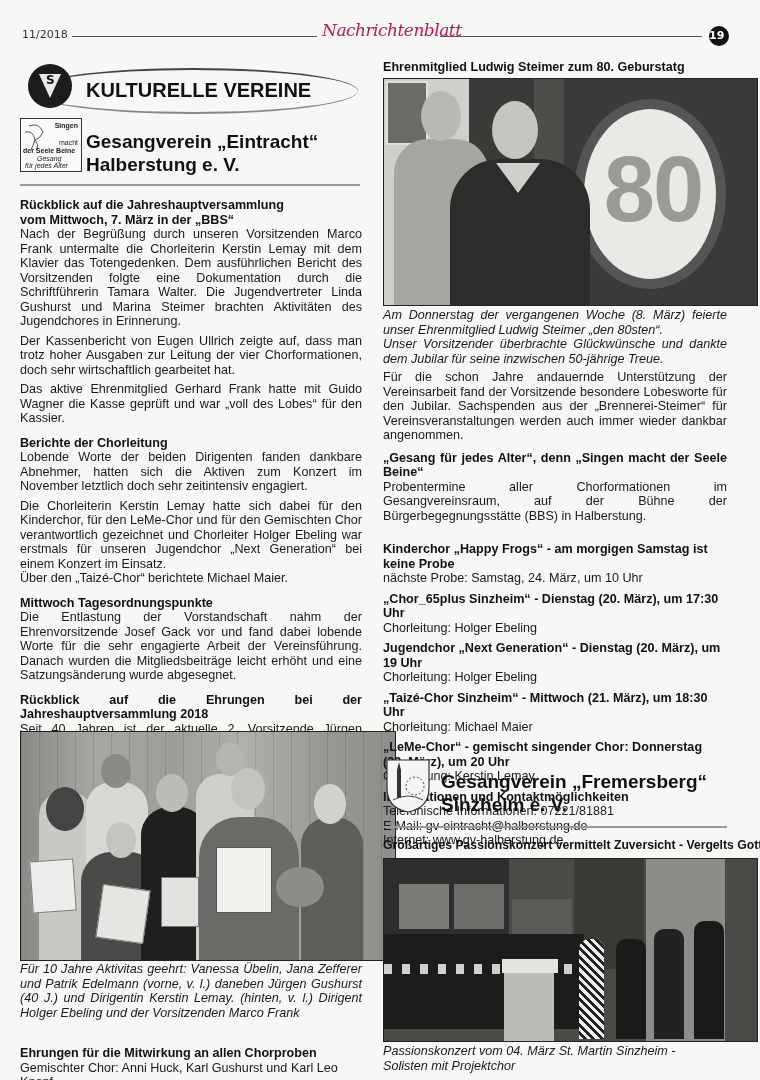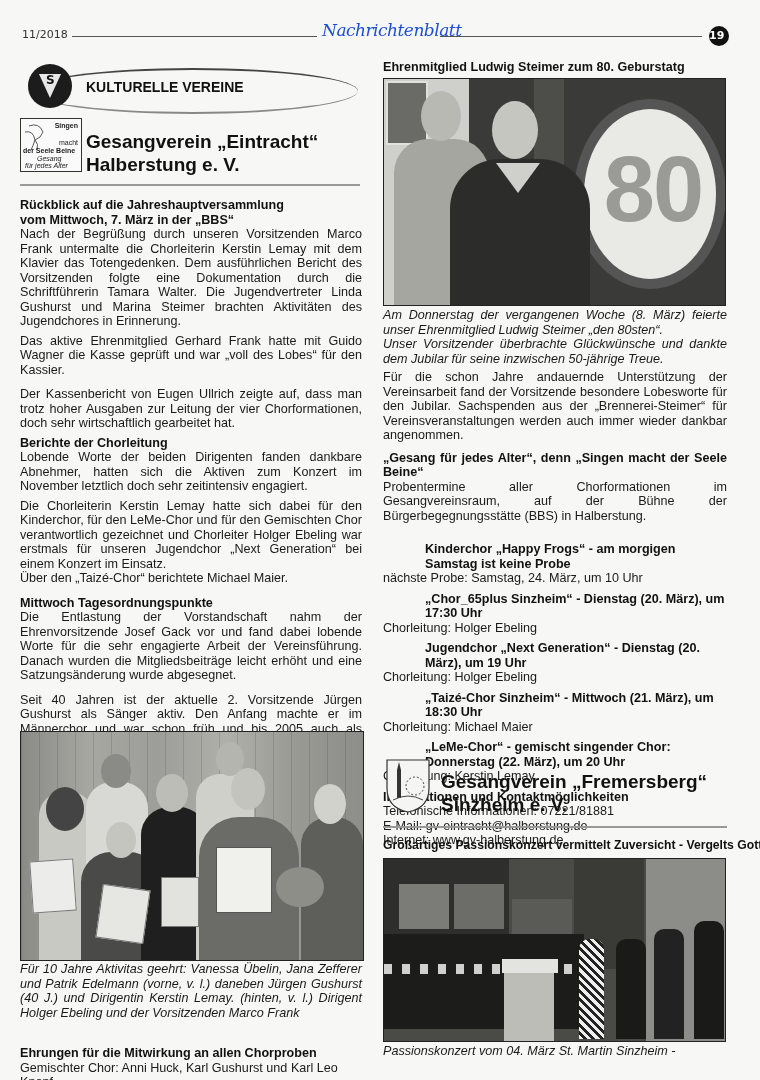--- a/index.html
+++ b/index.html
@@ -1,48 +1,48 @@
 <!DOCTYPE html>
 <html><head>
 <meta charset="utf-8">
 <style>
   html, body { margin:0; padding:0; }
   body { width:760px; height:1080px; background:#f7f7f5; color:#1a1a1a; font-family:"DejaVu Sans", sans-serif; position:relative; overflow:hidden; }
   .hdr { position:absolute; left:0; top:0; width:752px; height:50px; }
   .hdr .issue { position:absolute; left:22px; top:28px; font-size:11px; color:#333; }
   .hdr .rule { position:absolute; top:36px; height:1px; background:#555; }
-  .hdr .mast { position:absolute; left:322px; top:20px; font-family:"DejaVu Serif", serif; font-style:italic; font-size:17px; letter-spacing:-0.5px; color:#1d4ed8; }
+  .hdr .mast { position:absolute; left:322px; top:20px; font-family:"DejaVu Serif", serif; font-style:italic; font-size:17px; letter-spacing:-0.5px; color:#be185d; }
   .hdr .pageno { position:absolute; left:709px; top:26px; width:20px; height:20px; border-radius:50%; background:#111; color:#fff; font-size:11px; font-weight:bold; text-align:left; line-height:20px; }
 
   .section-banner { position:absolute; left:8px; top:60px; width:354px; height:56px; }
   .section-banner .swoosh { position:absolute; left:20px; top:8px; width:330px; height:42px; border-top:2px solid #444; border-bottom:2px solid #888; border-radius:50% / 50%; }
   .section-banner .circle { position:absolute; left:20px; top:4px; width:44px; height:44px; border-radius:50%; background:#1c1c1c; }
   .section-banner .circle .tri { position:absolute; left:11px; top:10px; width:0; height:0; border-left:11px solid transparent; border-right:11px solid transparent; border-top:24px solid #e8e8e8; }
   .section-banner .circle .s { position:absolute; left:18px; top:9px; font-size:12px; color:#111; font-weight:bold; }
-  .section-banner .title { position:absolute; left:78px; top:19px; font-family:"Liberation Sans", sans-serif; font-weight:bold; font-size:14px; color:#111; }
+  .section-banner .title { position:absolute; left:78px; top:19px; font-family:"Liberation Sans", sans-serif; font-weight:bold; font-size:20px; color:#111; }
 
   .club { position:absolute; }
   .club .logo { position:absolute; left:0; top:0; border:1px solid #333; background:#fafafa; }
   .club .name { position:absolute; font-family:"Liberation Sans", sans-serif; font-weight:bold; font-size:19px; line-height:23px; color:#111; }
   .rule-gray { position:absolute; height:2px; background:#999; }
 
   .logo1 { width:60px; height:52px; font-family:"Liberation Sans", sans-serif; font-size:7px; line-height:8px; }
   .logo1 span { position:absolute; }
 
   .art { font-family:"Liberation Sans", sans-serif; font-size:12.6px; line-height:14.5px; text-align:justify; color:#1a1a1a; }
   .art p { margin:0 0 5px 0; }
   .art h3 { margin:0; font-size:12.6px; line-height:14.5px; font-weight:bold; color:#111; }
   .art .cap { font-style:italic; }
   .blk { position:absolute; }
 
-  .photo { position:absolute; border:1px solid #222; overflow:hidden; }
+  .photo { position:absolute; border:1px solid #222; overflow:hidden;padding-left:32px; }
   .photo .layer { position:absolute; }
 
   .schedule .item { margin-bottom:6px; }
-  .schedule .item h3 { text-align:left;margin-left:42px; }
+  .schedule .item h3 { text-align:left; }
   .schedule .item .sub { text-align:left; }
 </style>
 </head>
 <body>
 
 <div class="hdr">
   <span class="issue">11/2018</span>
   <div class="rule" style="left:72px; width:245px;"></div>
   <span class="mast">Nachrichtenblatt</span>
   <div class="rule" style="left:440px; width:262px;"></div>
@@ -72,27 +72,28 @@
   <div class="name" style="left:66px; top:12px;">
     <div>Gesangverein „Eintracht“</div>
     <div>Halberstung e. V.</div>
   </div>
 </div>
 <div class="rule-gray" style="left:20px; top:184px; width:340px;"></div>
 
 <div class="blk art" style="left:20px; top:198px; width:342px;">
   <h3><span>Rückblick auf die Jahreshauptversammlung</span><br><span>vom Mittwoch, 7. März in der „BBS“</span></h3>
   <p>Nach der Begrüßung durch unseren Vorsitzenden Marco Frank untermalte die Chorleiterin Kerstin Lemay mit dem Klavier das Totengedenken. Dem ausführlichen Bericht des Vorsitzenden folgte eine Dokumentation durch die Schriftführerin Tamara Walter. Die Jugendvertreter Linda Gushurst und Marina Steimer brachten Aktivitäten des Jugendchores in Erinnerung.</p>
+  <p>Der Kassenbericht von Eugen Ullrich zeigte auf, dass man trotz hoher Ausgaben zur Leitung der vier Chorformationen, doch sehr wirtschaftlich gearbeitet hat.</p>
   <p style="margin-bottom:10px;">Das aktive Ehrenmitglied Gerhard Frank hatte mit Guido Wagner die Kasse geprüft und war „voll des Lobes“ für den Kassier.</p>
-  <p>Der Kassenbericht von Eugen Ullrich zeigte auf, dass man trotz hoher Ausgaben zur Leitung der vier Chorformationen, doch sehr wirtschaftlich gearbeitet hat.</p>
   <h3>Berichte der Chorleitung</h3>
   <p>Lobende Worte der beiden Dirigenten fanden dankbare Abnehmer, hatten sich die Aktiven zum Konzert im November letztlich doch sehr zeitintensiv engagiert.</p>
   <p style="margin-bottom:10px;"><span>Die Chorleiterin Kerstin Lemay hatte sich dabei für den Kinderchor, für den LeMe-Chor und für den Gemischten Chor verantwortlich gezeichnet und Chorleiter Holger Ebeling war erstmals für unseren Jugendchor „Next Generation“ bei einem Konzert im Einsatz.</span><br><span>Über den „Taizé-Chor“ berichtete Michael Maier.</span></p>
   <h3>Mittwoch Tagesordnungspunkte</h3>
   <p style="margin-bottom:10px;">Die Entlastung der Vorstandschaft nahm der Ehrenvorsitzende Josef Gack vor und fand dabei lobende Worte für die sehr engagierte Arbeit der Vereinsführung. Danach wurden die Mitgliedsbeiträge leicht erhöht und eine Satzungsänderung wurde abgesegnet.</p>
+  <h3>Rückblick auf die Ehrungen bei der Jahreshauptversammlung 2018</h3>
   <p><span>Seit 40 Jahren ist der aktuelle 2. Vorsitzende Jürgen Gushurst als Sänger aktiv. Den Anfang machte er im Männerchor und war schon früh und bis 2005 auch als Theaterspieler dabei. Sowohl im Gemischten Chor als auch im LeMe-Chor ist er eine Stütze im Bass.</span> <span>Geehrt wurden auch drei Aktive aus dem Jugendchor, die seit 10 Jahren im Chor singen, zunächst im Kinderchor waren und dann in den Jugendchor „aufgestiegen“ sind.</span></p>
 </div>
 
 <div class="photo" style="left:20px; top:731px; width:342px; height:228px; background:linear-gradient(90deg,#8a8a86 0%,#a7a7a2 20%,#9d9d99 40%,#b0b0ab 60%,#9a9a95 80%,#8d8d89 100%);">
   <div class="layer" style="left:0;top:0;width:100%;height:100%;background:repeating-linear-gradient(90deg,rgba(0,0,0,0.12) 0 1px,transparent 1px 18px);"></div>
   <div class="layer" style="left:18px;top:60px;width:55px;height:168px;background:#c9c9c4;border-radius:24px 24px 0 0;"></div>
   <div class="layer" style="left:25px;top:55px;width:38px;height:44px;background:#444;border-radius:50%;"></div>
   <div class="layer" style="left:65px;top:50px;width:62px;height:178px;background:#d8d8d4;border-radius:26px 26px 0 0;"></div>
   <div class="layer" style="left:80px;top:22px;width:30px;height:34px;background:#8a8a86;border-radius:50%;"></div>
   <div class="layer" style="left:60px;top:120px;width:78px;height:108px;background:#4a4a48;border-radius:30px 30px 0 0;"></div>
@@ -203,13 +204,14 @@
   <div class="layer" style="left:120px;top:110px;width:50px;height:72px;background:#bdbdb8;"></div>
   <div class="layer" style="left:118px;top:100px;width:56px;height:14px;background:#e3e3e0;"></div>
   <div class="layer" style="left:195px;top:80px;width:25px;height:100px;background:repeating-linear-gradient(45deg,#eee 0 3px,#222 3px 6px);border-radius:10px 10px 0 0;"></div>
   <div class="layer" style="left:232px;top:80px;width:30px;height:100px;background:#1a1a19;border-radius:10px 10px 0 0;"></div>
   <div class="layer" style="left:270px;top:70px;width:30px;height:110px;background:#222;border-radius:10px 10px 0 0;"></div>
   <div class="layer" style="left:310px;top:62px;width:30px;height:118px;background:#1a1a19;border-radius:10px 10px 0 0;"></div>
 </div>
 
 <div class="blk art" style="left:383px; top:1044px; width:344px;">
   <div class="cap" style="text-align:left;">Passionskonzert vom 04. März St. Martin Sinzheim -</div>
+  <div class="cap" style="text-align:left;">Solisten mit Projektchor</div>
 </div>
 
 </body></html>

